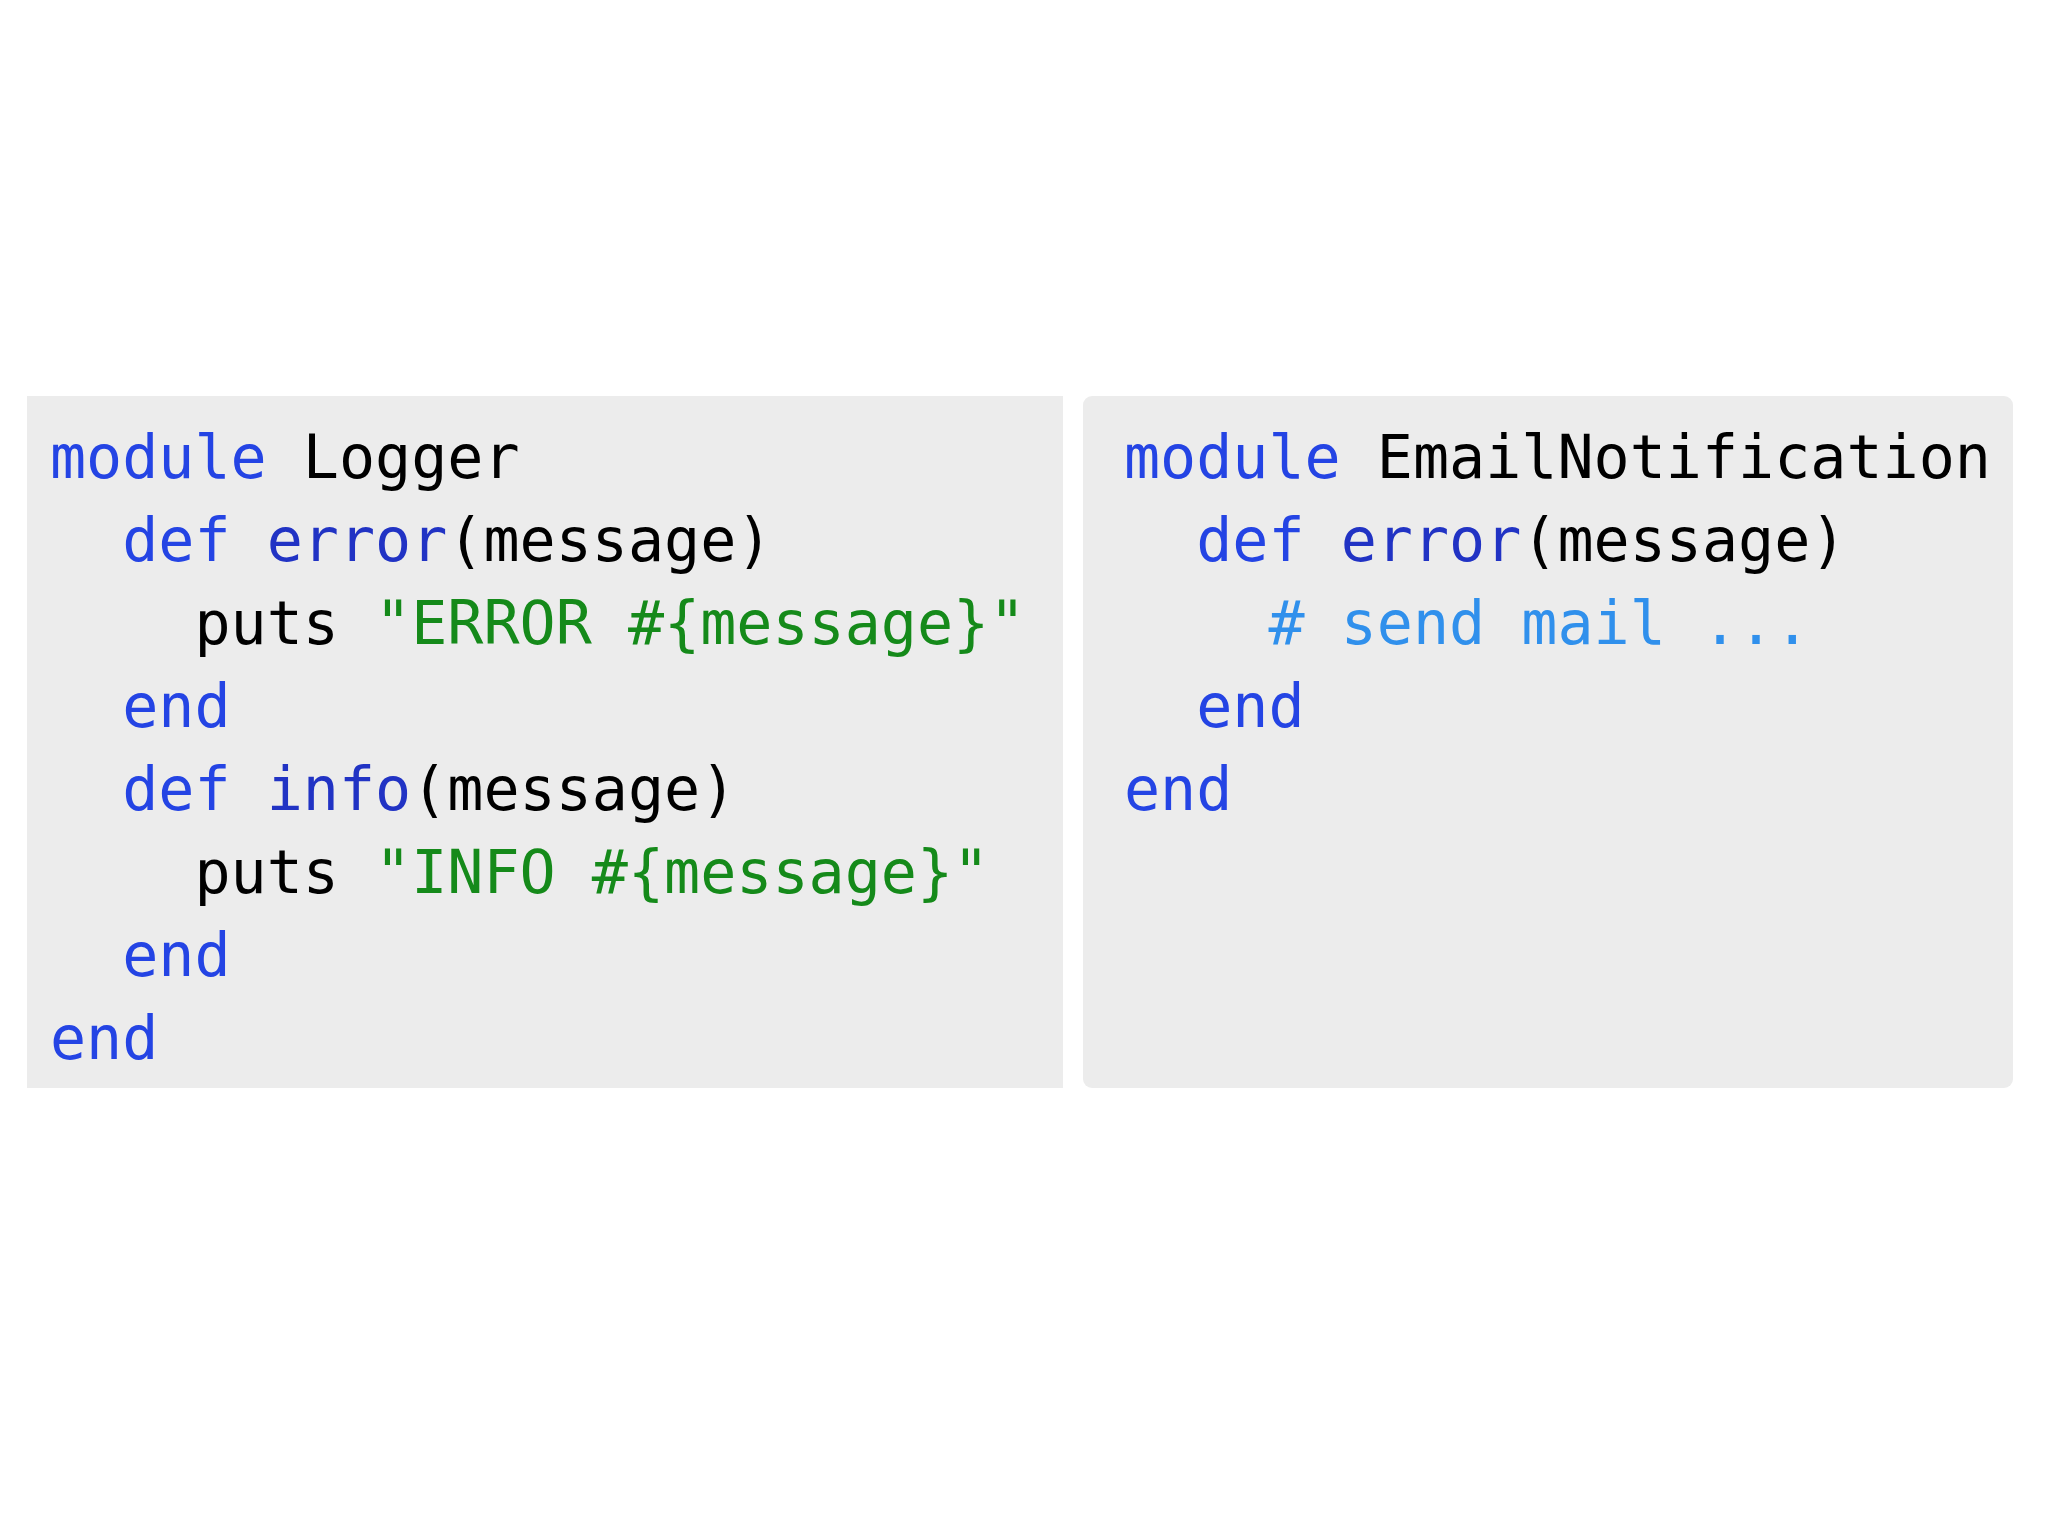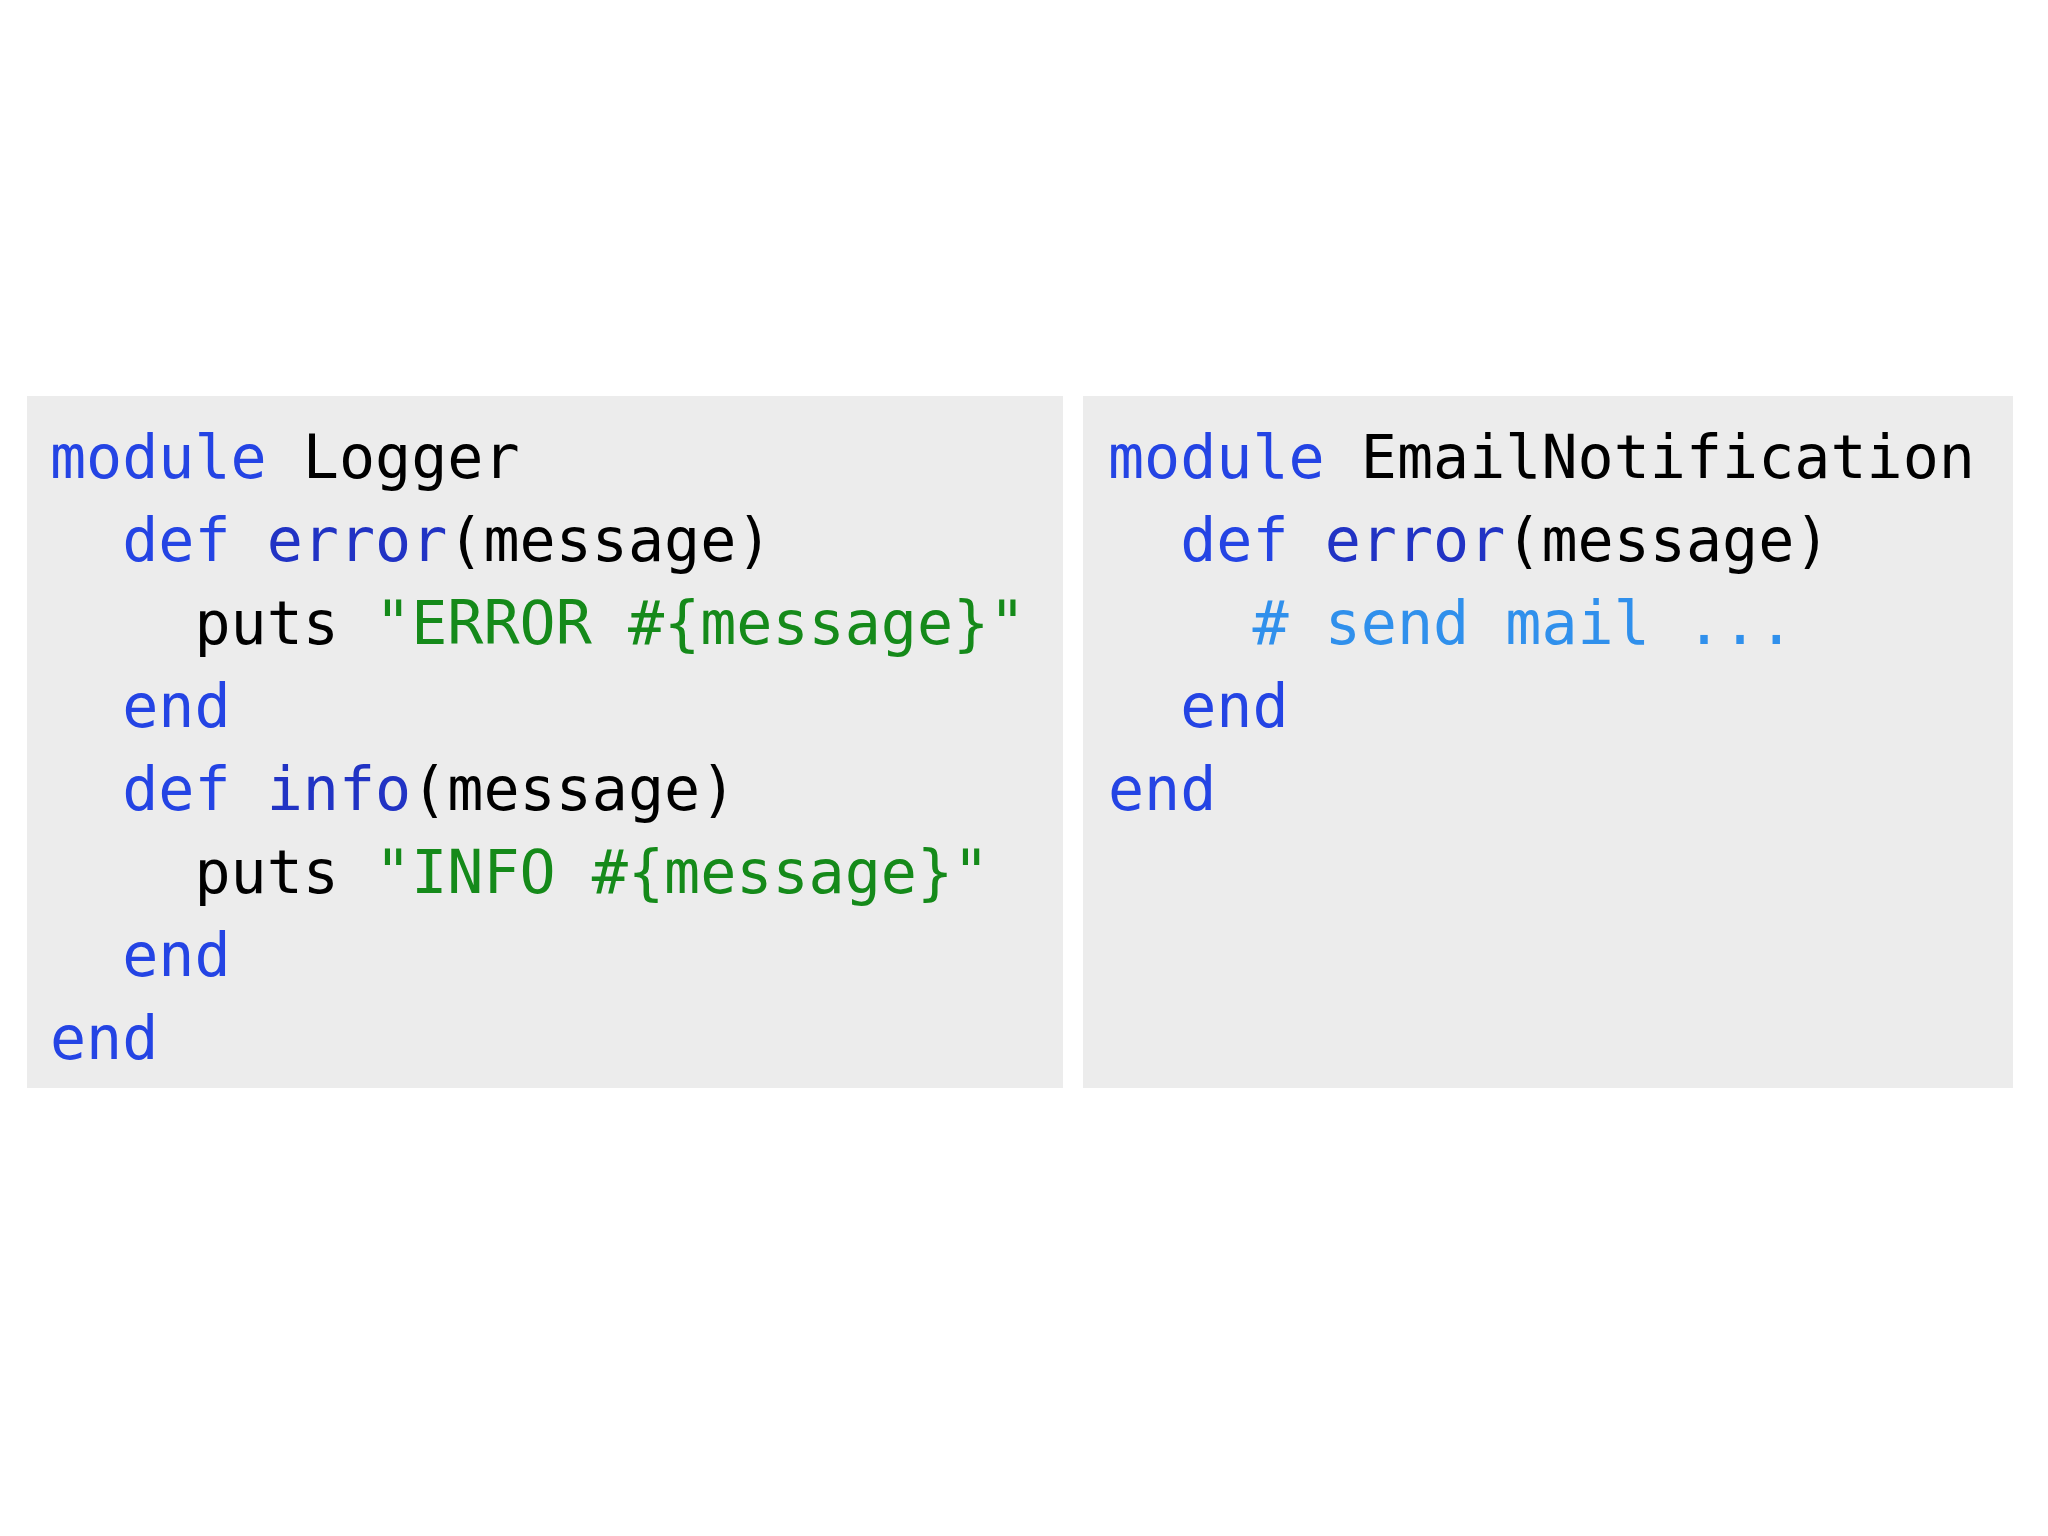--- a/index.html
+++ b/index.html
@@ -33,21 +33,22 @@
     color: var(--plain, #000000);
     overflow: hidden;
   }
   #panel-left {
     left: 27px;
     width: 1036px;
   }
   #panel-right {
     left: 1083px;
     width: 930px;
-    padding-left: 25px;
+    padding-left: 41px;
+    border-radius: 9px;
   }
   .code-line {
     height: 83px;
   }
   .tok-keyword { color: var(--keyword, #2444e4); }
   .tok-method  { color: var(--method, #2133c4); }
   .tok-plain   { color: var(--plain, #000000); }
   .tok-string  { color: var(--string, #158a1a); }
   .tok-comment { color: var(--comment, #3090ec); }
 </style>

